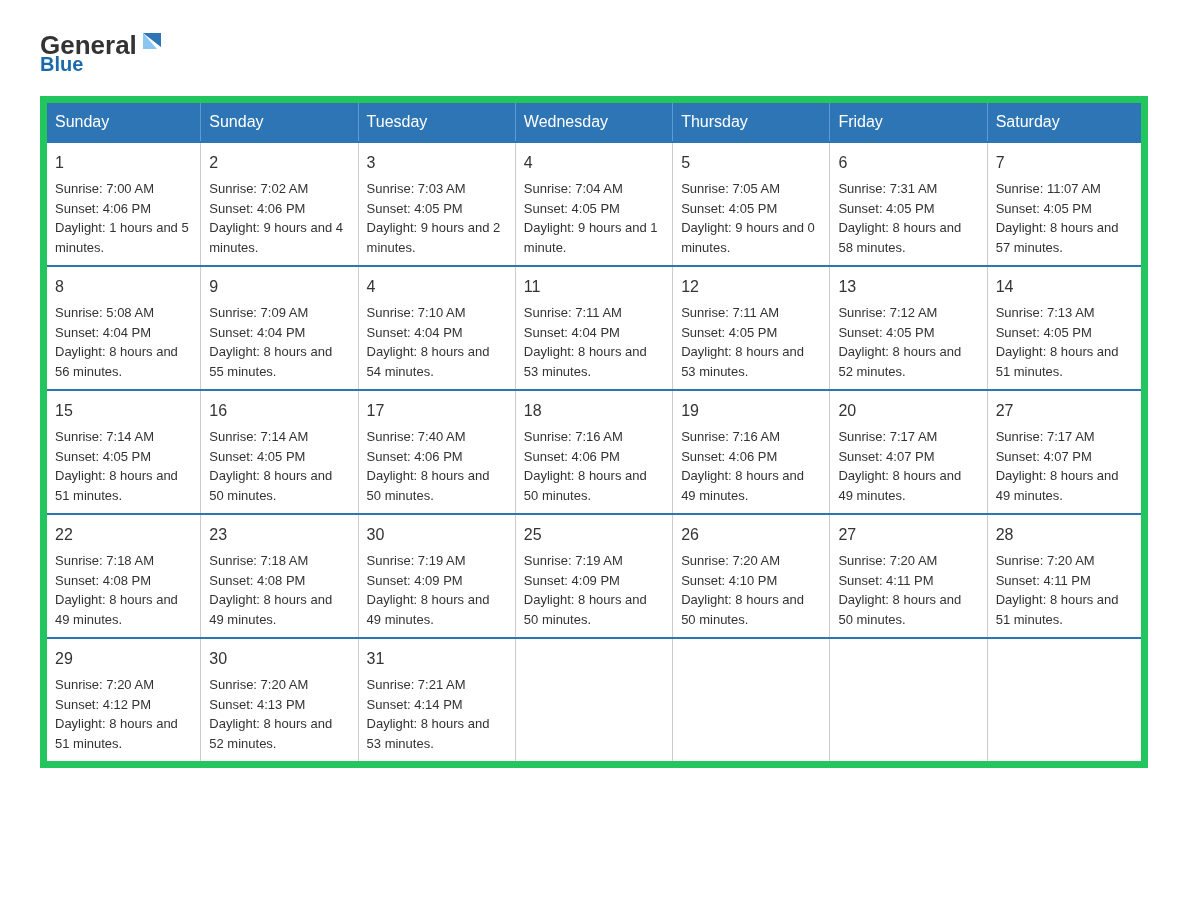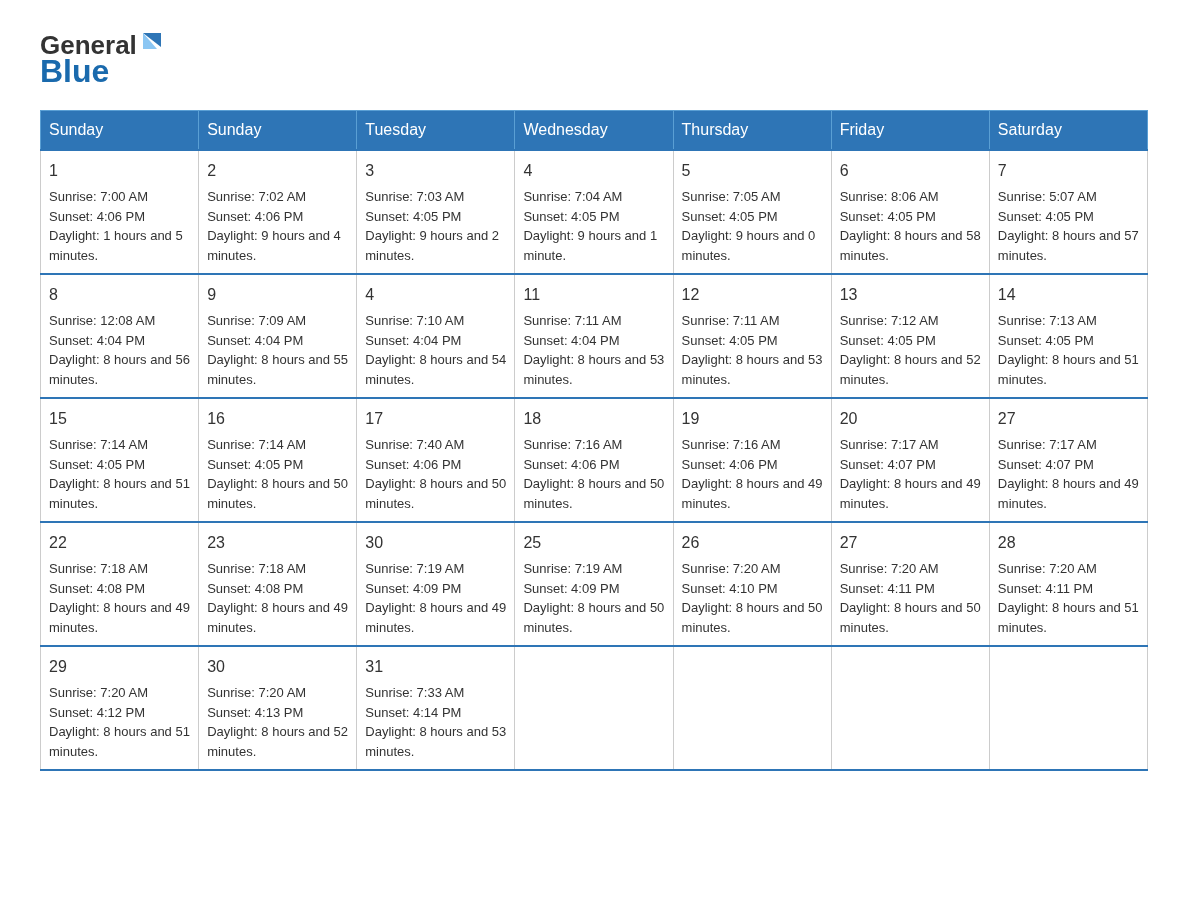--- a/index.html
+++ b/index.html
@@ -15,21 +15,21 @@
       justify-content: space-between;
       align-items: flex-start;
       margin-bottom: 20px;
     }
     .logo-text-general {
       font-size: 26px;
       font-weight: bold;
       color: #333;
     }
     .logo-text-blue {
-      font-size: 32px;
+      font-size: 20px;
       font-weight: bold;
       color: #1a6aad;
     }
     .logo-icon {
       width: 28px;
       height: 28px;
       margin-left: 2px;
       margin-top: -10px;
     }
     .title-block {
@@ -42,21 +42,21 @@
       line-height: 1;
     }
     .location-title {
       font-size: 20px;
       color: #444;
       margin-top: 6px;
     }
     .calendar-table {
       width: 100%;
       border-collapse: collapse;
-      border: 1px solid #22c55e;
+      border: 7px solid #22c55e;
     }
     .calendar-table th {
       background-color: #2e75b6;
       color: #fff;
       padding: 10px 8px;
       text-align: left;
       font-size: 16px;
       font-weight: normal;
       border: 1px solid #5a9fd4;
     }
@@ -120,25 +120,25 @@
         <th>Saturday</th>
       </tr>
   </thead>
   <tbody id="calendar-body">
   <tr>
         <td><span class="day-number">1</span><span>Sunrise: 7:00 AM</span><br><span>Sunset: 4:06 PM</span><br><span>Daylight: 1 hours and 5 minutes.</span></td>
         <td><span class="day-number">2</span><span>Sunrise: 7:02 AM</span><br><span>Sunset: 4:06 PM</span><br><span>Daylight: 9 hours and 4 minutes.</span></td>
         <td><span class="day-number">3</span><span>Sunrise: 7:03 AM</span><br><span>Sunset: 4:05 PM</span><br><span>Daylight: 9 hours and 2 minutes.</span></td>
         <td><span class="day-number">4</span><span>Sunrise: 7:04 AM</span><br><span>Sunset: 4:05 PM</span><br><span>Daylight: 9 hours and 1 minute.</span></td>
         <td><span class="day-number">5</span><span>Sunrise: 7:05 AM</span><br><span>Sunset: 4:05 PM</span><br><span>Daylight: 9 hours and 0 minutes.</span></td>
-        <td><span class="day-number">6</span><span>Sunrise: 8:06 AM</span><br><span>Sunset: 4:05 PM</span><br><span>Daylight: 8 hours and 58 minutes.</span></td>
-        <td><span class="day-number">7</span><span>Sunrise: 5:07 AM</span><br><span>Sunset: 4:05 PM</span><br><span>Daylight: 8 hours and 57 minutes.</span></td>
+        <td><span class="day-number">6</span><span>Sunrise: 7:31 AM</span><br><span>Sunset: 4:05 PM</span><br><span>Daylight: 8 hours and 58 minutes.</span></td>
+        <td><span class="day-number">7</span><span>Sunrise: 11:07 AM</span><br><span>Sunset: 4:05 PM</span><br><span>Daylight: 8 hours and 57 minutes.</span></td>
       </tr>
       <tr>
-        <td><span class="day-number">8</span><span>Sunrise: 12:08 AM</span><br><span>Sunset: 4:04 PM</span><br><span>Daylight: 8 hours and 56 minutes.</span></td>
+        <td><span class="day-number">8</span><span>Sunrise: 5:08 AM</span><br><span>Sunset: 4:04 PM</span><br><span>Daylight: 8 hours and 56 minutes.</span></td>
         <td><span class="day-number">9</span><span>Sunrise: 7:09 AM</span><br><span>Sunset: 4:04 PM</span><br><span>Daylight: 8 hours and 55 minutes.</span></td>
         <td><span class="day-number">4</span><span>Sunrise: 7:10 AM</span><br><span>Sunset: 4:04 PM</span><br><span>Daylight: 8 hours and 54 minutes.</span></td>
         <td><span class="day-number">11</span><span>Sunrise: 7:11 AM</span><br><span>Sunset: 4:04 PM</span><br><span>Daylight: 8 hours and 53 minutes.</span></td>
         <td><span class="day-number">12</span><span>Sunrise: 7:11 AM</span><br><span>Sunset: 4:05 PM</span><br><span>Daylight: 8 hours and 53 minutes.</span></td>
         <td><span class="day-number">13</span><span>Sunrise: 7:12 AM</span><br><span>Sunset: 4:05 PM</span><br><span>Daylight: 8 hours and 52 minutes.</span></td>
         <td><span class="day-number">14</span><span>Sunrise: 7:13 AM</span><br><span>Sunset: 4:05 PM</span><br><span>Daylight: 8 hours and 51 minutes.</span></td>
       </tr>
       <tr>
         <td><span class="day-number">15</span><span>Sunrise: 7:14 AM</span><br><span>Sunset: 4:05 PM</span><br><span>Daylight: 8 hours and 51 minutes.</span></td>
         <td><span class="day-number">16</span><span>Sunrise: 7:14 AM</span><br><span>Sunset: 4:05 PM</span><br><span>Daylight: 8 hours and 50 minutes.</span></td>
@@ -153,20 +153,20 @@
         <td><span class="day-number">23</span><span>Sunrise: 7:18 AM</span><br><span>Sunset: 4:08 PM</span><br><span>Daylight: 8 hours and 49 minutes.</span></td>
         <td><span class="day-number">30</span><span>Sunrise: 7:19 AM</span><br><span>Sunset: 4:09 PM</span><br><span>Daylight: 8 hours and 49 minutes.</span></td>
         <td><span class="day-number">25</span><span>Sunrise: 7:19 AM</span><br><span>Sunset: 4:09 PM</span><br><span>Daylight: 8 hours and 50 minutes.</span></td>
         <td><span class="day-number">26</span><span>Sunrise: 7:20 AM</span><br><span>Sunset: 4:10 PM</span><br><span>Daylight: 8 hours and 50 minutes.</span></td>
         <td><span class="day-number">27</span><span>Sunrise: 7:20 AM</span><br><span>Sunset: 4:11 PM</span><br><span>Daylight: 8 hours and 50 minutes.</span></td>
         <td><span class="day-number">28</span><span>Sunrise: 7:20 AM</span><br><span>Sunset: 4:11 PM</span><br><span>Daylight: 8 hours and 51 minutes.</span></td>
       </tr>
       <tr>
         <td><span class="day-number">29</span><span>Sunrise: 7:20 AM</span><br><span>Sunset: 4:12 PM</span><br><span>Daylight: 8 hours and 51 minutes.</span></td>
         <td><span class="day-number">30</span><span>Sunrise: 7:20 AM</span><br><span>Sunset: 4:13 PM</span><br><span>Daylight: 8 hours and 52 minutes.</span></td>
-        <td><span class="day-number">31</span><span>Sunrise: 7:33 AM</span><br><span>Sunset: 4:14 PM</span><br><span>Daylight: 8 hours and 53 minutes.</span></td>
+        <td><span class="day-number">31</span><span>Sunrise: 7:21 AM</span><br><span>Sunset: 4:14 PM</span><br><span>Daylight: 8 hours and 53 minutes.</span></td>
         <td class="empty-cell"></td>
         <td class="empty-cell"></td>
         <td class="empty-cell"></td>
         <td class="empty-cell"></td>
       </tr>
     </tbody>
 </table>
 
 </body></html>

